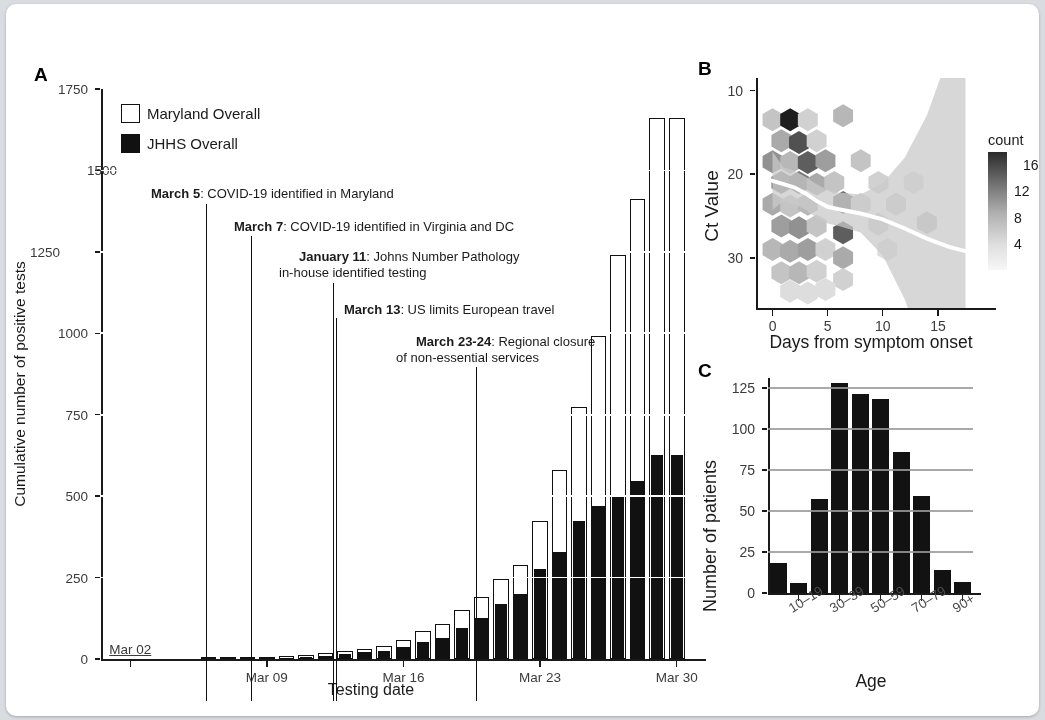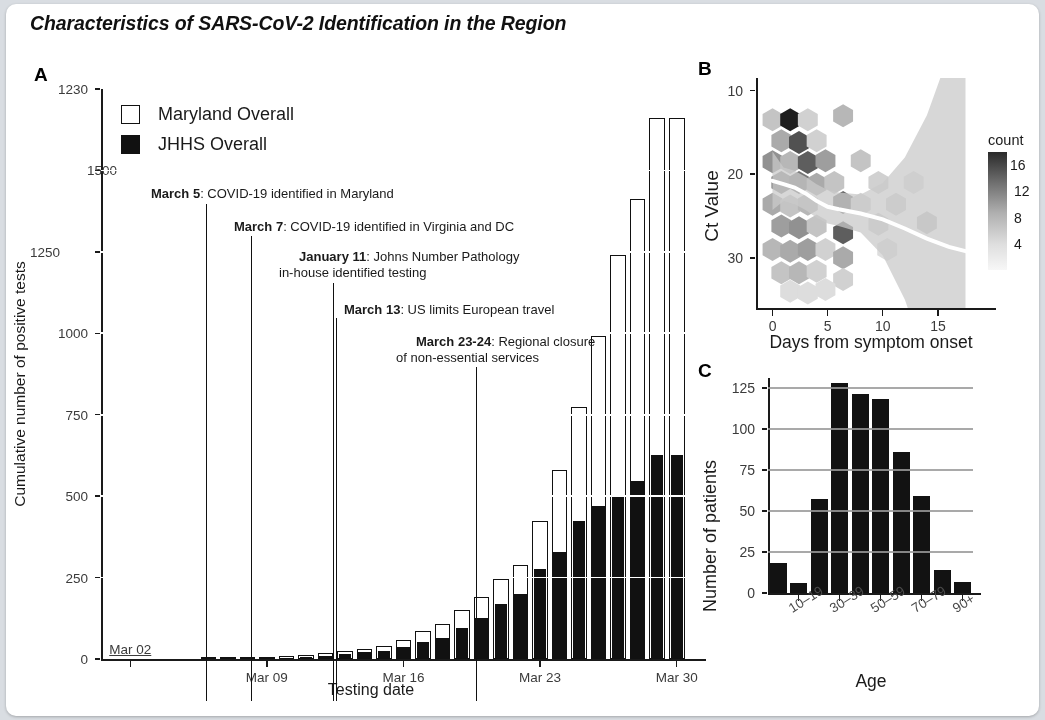--- a/index.html
+++ b/index.html
@@ -56,21 +56,21 @@
   .evtext{
     position:absolute;font-size:13px;color:#1a1a1a;line-height:1.22;
     white-space:nowrap;
   }
   .evtext b{font-weight:bold;padding-left:20px;}
   .legendA{position:absolute;}
   .legendA .row{position:absolute;display:flex;align-items:center;}
   .swatch{width:19px;height:19px;box-sizing:border-box;}
   .sw-md{background:#fff;border:1.9px solid #111;}
   .sw-jh{background:#111;border:1.9px solid #111;}
-  .legendA .lbl{font-size:18px;color:#1a1a1a;margin-left:18px;white-space:nowrap;}
+  .legendA .lbl{font-size:15px;color:#1a1a1a;margin-left:7px;white-space:nowrap;}
 
   
   #panelB{position:absolute;left:690px;top:52px;width:350px;height:300px;}
   #panelB .plotB{position:absolute;left:60px;top:22px;width:215px;height:230px;}
   .ytick-lblB,.xtick-lblB{
     position:absolute;font-size:14px;color:#3b3b3b;white-space:nowrap;
   }
   .ytick-lblB{right:0;text-align:right;transform:translateY(-50%);}
   .xtick-lblB{transform:translateX(-50%);}
   .ylab-B{
@@ -110,21 +110,20 @@
   .xlab-C{
     position:absolute;left:50%;transform:translateX(-50%);
     font-size:17.5px;color:#1a1a1a;white-space:nowrap;
   }
 </style>
 </head>
 <body>
 
 <div class="card">
 
-  <div class="fig-title">Characteristics of SARS-CoV-2 Identification in the Region</div>
 
   <div id="panelA">
     <div class="panel-letter" style="left:8px;top:0px;">A</div>
     <div class="ylab-A">Cumulative number of positive tests</div>
     <div class="xlab-A" style="top:617px;">Testing date</div>
     <div class="plotA" id="plotA">
         <div class="axis-line" style="left:0;top:0;width:1.5px;height:570px;"></div>
         <div class="axis-line" style="left:0;top:570px;width:605px;height:1.5px;"></div>
         <div class="ytick-mark" style="left:-6px;top:569.3px;"></div>
         <div class="ytick-lbl" style="right:618px;top:570px;">0</div>
@@ -134,21 +133,21 @@
         <div class="ytick-lbl" style="right:618px;top:407.1428571428571px;">500</div>
         <div class="ytick-mark" style="left:-6px;top:325.01428571428573px;"></div>
         <div class="ytick-lbl" style="right:618px;top:325.7142857142857px;">750</div>
         <div class="ytick-mark" style="left:-6px;top:243.5857142857143px;"></div>
         <div class="ytick-lbl" style="right:618px;top:244.28571428571428px;">1000</div>
         <div class="ytick-mark" style="left:-6px;top:162.15714285714284px;"></div>
         <div class="ytick-lbl" style="right:646px;top:162.85714285714283px;">1250</div>
         <div class="ytick-mark" style="left:-6px;top:80.72857142857144px;"></div>
         <div class="ytick-lbl" style="right:589px;top:81.42857142857144px;">1500</div>
         <div class="ytick-mark" style="left:-6px;top:-0.7px;"></div>
-        <div class="ytick-lbl" style="right:618px;top:0px;">1230</div>
+        <div class="ytick-lbl" style="right:618px;top:0px;">1750</div>
         <div class="barMD" style="left:99.53225806451613px;top:568px;width:15.612903225806452px;height:2px;"></div>
         <div class="barMD" style="left:119.04838709677419px;top:568px;width:15.612903225806452px;height:2px;"></div>
         <div class="barJH" style="left:120.64838709677419px;top:568.5px;width:12.412903225806453px;height:1.5px;"></div>
         <div class="barMD" style="left:138.56451612903226px;top:568px;width:15.612903225806452px;height:2px;"></div>
         <div class="barJH" style="left:140.16451612903225px;top:568.5px;width:12.412903225806453px;height:1.5px;"></div>
         <div class="barMD" style="left:158.0806451612903px;top:568px;width:15.612903225806452px;height:2px;"></div>
         <div class="barJH" style="left:159.6806451612903px;top:568.5px;width:12.412903225806453px;height:1.5px;"></div>
         <div class="barMD" style="left:177.59677419354836px;top:567.3942857142857px;width:15.612903225806452px;height:2.6057142857142708px;"></div>
         <div class="barJH" style="left:179.19677419354835px;top:568.5px;width:12.412903225806453px;height:1.5px;"></div>
         <div class="barMD" style="left:197.11290322580643px;top:566.0914285714285px;width:15.612903225806452px;height:3.908571428571463px;"></div>
@@ -312,21 +311,21 @@
         <div class="xtick-lblB" style="left:126.7948717948718px;top:240px;">10</div>
         <div class="xtick-mark" style="left:181.22307692307695px;top:231.5px;"></div>
         <div class="xtick-lblB" style="left:181.92307692307693px;top:240px;">15</div>
       </div>
     <div id="legendB">
       <div class="legendB-title" style="left:292px;top:76px;">count</div>
       <div class="legendB-bar" style="left:292px;top:96px;height:118px;"></div>
     <div class="legendB-lbl" style="left:318px;top:187.77777777777777px;">4</div>
         <div class="legendB-lbl" style="left:318px;top:161.55555555555554px;">8</div>
         <div class="legendB-lbl" style="left:318px;top:135.33333333333334px;">12</div>
-        <div class="legendB-lbl" style="left:314px;top:109.11111111111111px;">16</div>
+        <div class="legendB-lbl" style="left:327px;top:109.11111111111111px;">16</div>
       </div>
   </div>
 
   <div id="panelC">
     <div class="panel-letter" style="left:2px;top:4px;">C</div>
     <div class="ylab-C">Number of patients</div>
     <div class="xlab-C" style="top:315px;">Age</div>
     <div class="plotC" id="plotC">
         <div class="axis-line" style="left:0;top:0;width:1.5px;height:215px;"></div>
         <div class="axis-line" style="left:0;top:215px;width:213px;height:1.5px;"></div>

